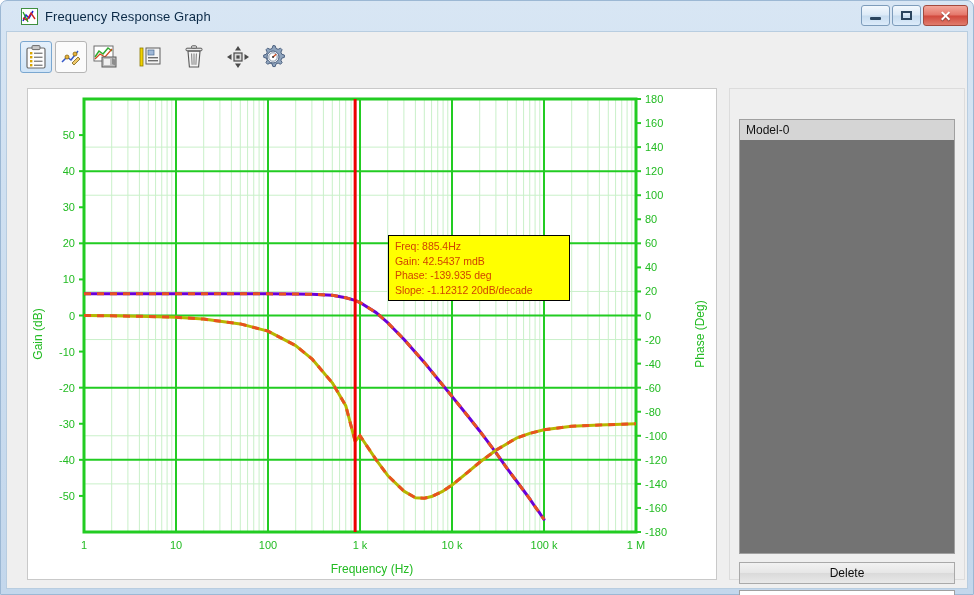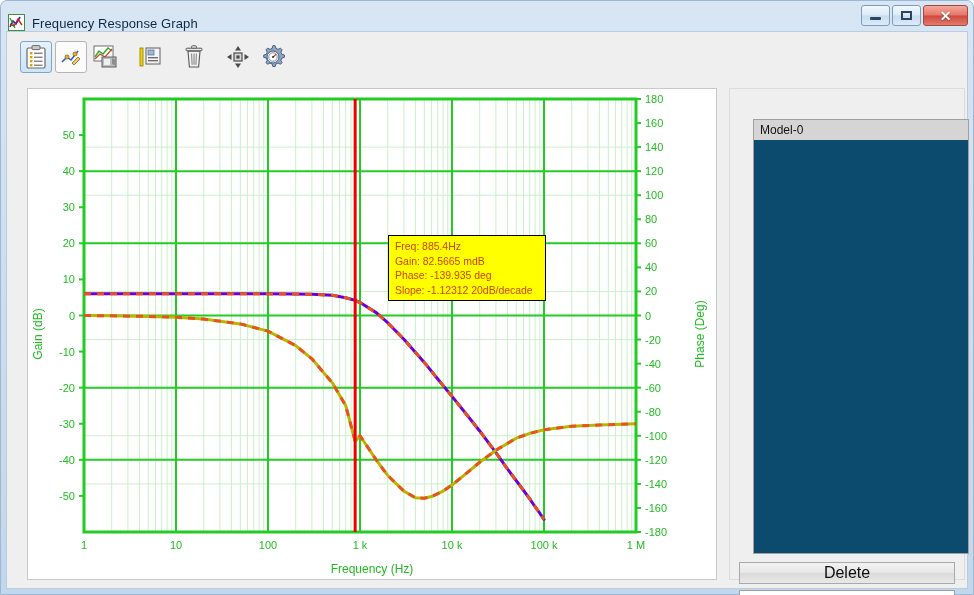--- a/index.html
+++ b/index.html
@@ -16,22 +16,22 @@
     position: absolute; left: 0; top: 0;
     width: 974px; height: 595px;
     background: linear-gradient(to bottom, #d8e6f4 0%, #cfe0f1 32%, #c3d7ec 100%);
     border: 1px solid #9cb8d4;
     border-radius: 7px 7px 0 0;
     padding: 0;
   }
   #titlebar {
     position: absolute; left: 0; top: 0;
     width: 972px; height: 30px;
-    display: flex; align-items: flex-end;
-    padding-left: 7px;
+    display: flex; align-items: center;
+    padding-left: 20px;
     border-radius: 6px 6px 0 0;
   }
   #app-icon {
     width: 17px; height: 17px;
     border: 1px solid #3f8f3f;
     background: #ffffff;
     position: relative; flex: 0 0 auto;
     margin-right: 7px;
   }
   #app-icon svg { display: block; }
@@ -109,58 +109,58 @@
     width: 690px; height: 492px;
     background: #ffffff;
     border: 1px solid #c9c9c9;
   }
   #plot-svg { display: block; }
 
   
   #cursor-tooltip {
     position: absolute;
     left: 360px; top: 146px;
-    width: 158px; height: 66px;
+    width: 182px; height: 66px;
     background: #ffff00;
     border: 1px solid #000000;
     padding: 3px 5px 0 6px;
     font-size: 10.5px; line-height: 14.5px;
     color: #d14400;
     font-family: "Liberation Sans", sans-serif;
     white-space: nowrap;
   }
   #cursor-tooltip div { letter-spacing: -0.05px; }
 
   
   #side-panel {
     position: absolute; left: 722px; top: 56px;
     width: 236px; height: 492px;
     background: #efefef;
     border: 1px solid #dcdcdc;
   }
   #model-list {
-    position: absolute; left: 23px; top: 30px;
+    position: absolute; left: 9px; top: 30px;
     width: 216px; height: 435px;
-    background: #0c4a6e;
+    background: #737373;
     border: 1px solid #a0a0a0;
   }
   #model-item {
     height: 20px; width: 100%;
     background: #d5d5d5;
     display: flex; align-items: center;
     padding-left: 6px;
     font-size: 12px; color: #111111;
   }
   #delete-button {
     position: absolute; left: 9px; top: 473px;
     width: 216px; height: 22px;
     background: linear-gradient(to bottom, #f2f2f2 0%, #e6e6e6 50%, #dadada 51%, #e8e8e8 100%);
     border: 1px solid #a9a9a9;
     display: flex; align-items: center; justify-content: center;
-    font-size: 16px; color: #0d0d0d;
+    font-size: 12px; color: #0d0d0d;
   }
   #mode-select {
     position: absolute; left: 9px; top: 501px;
     width: 216px; height: 22px;
     background: #ffffff;
     border: 1px solid #a0a0a0;
     display: flex; align-items: center;
     padding: 0 6px;
     font-size: 12px; color: #0d0d0d;
     justify-content: space-between;
@@ -450,21 +450,21 @@
         <g id="cursor-layer">
             <line x1="327.13683562314026" y1="10" x2="327.13683562314026" y2="443" stroke="#ee0000" stroke-width="3"></line>
           </g>
         <text id="xlabel" x="344" y="484" text-anchor="middle" fill="#22bb22" font-size="12" font-family="Liberation Sans, sans-serif">Frequency (Hz)</text>
         <text id="ylabel" x="14" y="245" text-anchor="middle" fill="#22bb22" font-size="12" font-family="Liberation Sans, sans-serif" transform="rotate(-90 14 245)">Gain (dB)</text>
         <text id="y2label" x="676" y="245" text-anchor="middle" fill="#22bb22" font-size="12" font-family="Liberation Sans, sans-serif" transform="rotate(-90 676 245)">Phase (Deg)</text>
       </svg>
 
       <div id="cursor-tooltip">
         <div>Freq: 885.4Hz</div>
-        <div>Gain: 82.5665 mdB</div>
+        <div>Gain: 42.5437 mdB</div>
         <div>Phase: -139.935 deg</div>
         <div>Slope: -1.12312 20dB/decade</div>
       </div>
     </div>
 
     <div id="side-panel">
       <div id="model-list">
         <div id="model-item">Model-0</div>
       </div>
       <div id="delete-button">Delete</div>

